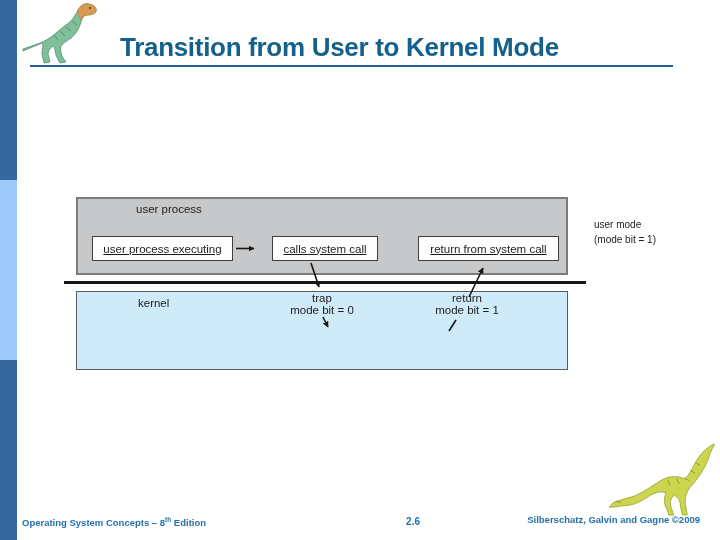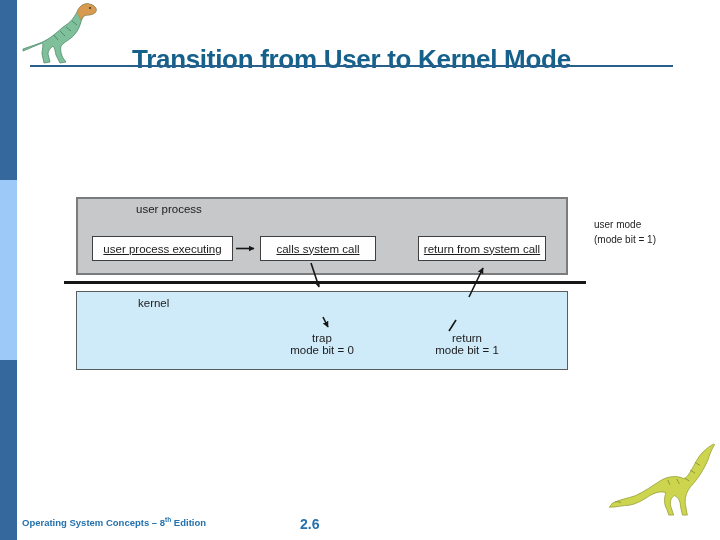--- a/index.html
+++ b/index.html
@@ -6,56 +6,56 @@
   .slide{position:relative;width:720px;height:540px;background:#ffffff;overflow:hidden;
          font-family:"Liberation Sans",sans-serif;}
 
   
   .bar{position:absolute;left:0;width:17px;}
   .bar-top{top:0;height:180px;background:var(--accent-bar-dark,#35689d);}
   .bar-mid{top:180px;height:180px;background:var(--accent-bar-light,#9cc9f7);}
   .bar-bot{top:360px;height:180px;background:var(--accent-bar-dark,#35689d);}
 
   
-  .title{position:absolute;left:116px;top:28px;margin:16px;font-size:26px;font-weight:bold;
+  .title{position:absolute;left:116px;top:28px;margin:4px;font-size:26px;font-weight:bold;
          letter-spacing:-0.3px;color:var(--title,#15618c);white-space:nowrap;}
   .title-underline{position:absolute;left:30px;top:65px;width:643px;height:2px;background:#265f8d;}
   .dino-top{position:absolute;left:20px;top:2px;}
   .dino-bottom{position:absolute;left:604px;top:441px;}
 
   
   .gray-box{position:absolute;left:76px;top:197px;width:492px;height:78px;box-sizing:border-box;
             background:var(--user-process-fill,#c7c8ca);border:2px solid #797b7d;}
   .kernel-box{position:absolute;left:76px;top:291px;width:492px;height:79px;box-sizing:border-box;
             background:var(--kernel-fill,#cfeaf8);border:1px solid #5a5c5e;}
   .inner-label{position:absolute;font-size:11.5px;color:#1c1c1c;white-space:nowrap;padding-left:44px;}
   .lbl-user-process{left:92px;top:203px;}
   .lbl-kernel{left:94px;top:297px;text-align:right;}
   .wbox{position:absolute;height:25px;box-sizing:border-box;background:#fefefe;border:1px solid #3f3f3f;
         display:flex;align-items:center;justify-content:center;font-size:11.5px;color:#1c1c1c;white-space:nowrap;text-decoration:underline;}
   .box-executing{left:92px;top:236px;width:141px;}
-  .box-calls{left:260px;top:236px;width:116px;}
-  .box-return{left:418px;top:236px;width:128px;}
+  .box-calls{left:272px;top:236px;width:106px;}
+  .box-return{left:418px;top:236px;width:141px;}
   .box-execute{left:328px;top:332px;width:122px;}
   .divider{position:absolute;left:64px;top:281px;width:522px;height:3px;background:#161616;}
-  .mid-label{position:absolute;text-align:center;font-size:11.5px;line-height:12px;color:#1c1c1c;margin-top:40px;}
+  .mid-label{position:absolute;text-align:center;font-size:11.5px;line-height:12px;color:#1c1c1c;}
   .lbl-trap{left:285px;top:292px;width:74px;}
   .lbl-ret{left:430px;top:292px;width:74px;}
   .side-label{position:absolute;left:578px;font-size:10px;line-height:14.5px;color:#1c1c1c;white-space:nowrap;margin-left:16px;}
   .lbl-user-mode{top:218px;}
   .lbl-kernel-mode{top:316px;}
   .arrows{position:absolute;left:0;top:0;pointer-events:none;}
   .arrows line{stroke:#161616;stroke-width:1.6;}
 
   
   .footer-left{position:absolute;left:22px;top:516px;font-size:9.5px;font-weight:bold;
                color:var(--footer-text,#2471ad);white-space:nowrap;}
   .footer-left sup{font-size:6.5px;}
-  .footer-page{position:absolute;left:300px;top:516px;width:120px;text-align:left;
-               font-size:14px;font-weight:bold;color:var(--footer-text,#2471ad);}
+  .footer-page{position:absolute;left:300px;top:516px;width:120px;text-align:right;
+               font-size:10px;font-weight:bold;color:var(--footer-text,#2471ad);}
   .footer-right{position:absolute;right:20px;top:514px;font-size:9.5px;font-weight:bold;
                color:var(--footer-text,#2471ad);white-space:nowrap;}
 </style>
 </head>
 <body>
 
 <div class="slide">
 
   <div class="bar bar-top"></div>
   <div class="bar bar-mid"></div>
@@ -114,20 +114,21 @@
     <line x1="311" y1="263" x2="319" y2="287" marker-end="url(#ah)"></line>
     <line x1="323" y1="317" x2="328" y2="327" marker-end="url(#ah)"></line>
     <line x1="449" y1="331" x2="456" y2="320"></line>
     <line x1="469" y1="297" x2="483" y2="268" marker-end="url(#ah)"></line>
   </svg>
 
   <div class="footer-left">
     <span>Operating System Concepts – 8</span><sup>th</sup><span> Edition</span>
   </div>
   <div class="footer-page">2.6</div>
+  <div class="footer-right">Silberschatz, Galvin and Gagne ©2009</div>
 
   <svg class="dino-bottom" width="114" height="76" viewBox="0 0 114 78">
     <path d="M111,3 C104,7 97,13 93,21 C89,28 87,34 81,39 C74,35 64,36 56,41
              C48,46 40,52 31,56 C23,59 14,60 7,64 L4,68 C11,68 18,66 24,66
              C31,65 38,61 44,57 C50,53 57,51 62,53 C60,59 60,65 63,70 L65,76 L70,76 L67,67
              C66,62 67,58 71,56 C75,58 77,62 77,67 L79,76 L84,76 L82,65
              C81,57 84,50 90,44 C96,37 101,29 105,20 C107,14 109,8 112,4 Z" fill="#cdd44e" stroke="#93a035" stroke-width="0.8"></path>
     <path d="M92,22 L97,25 M87,30 L92,33 M81,38 L86,41 M73,39 L76,44 M64,40 L66,45" stroke="#8d9a32" stroke-width="1"></path>
     <path d="M10,62 L16,63" stroke="#8d9a32" stroke-width="1"></path>
   </svg>

